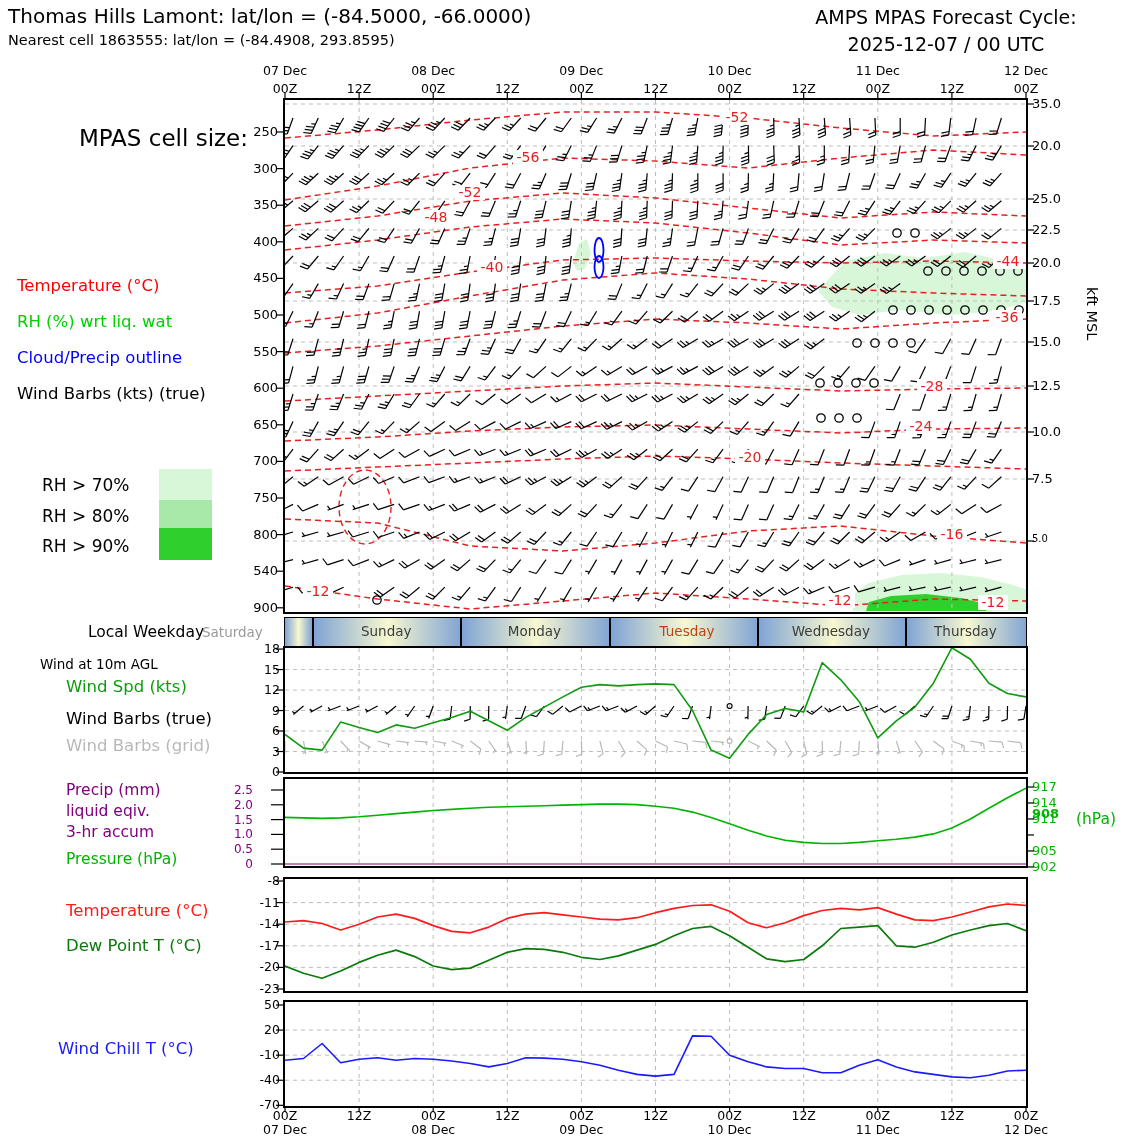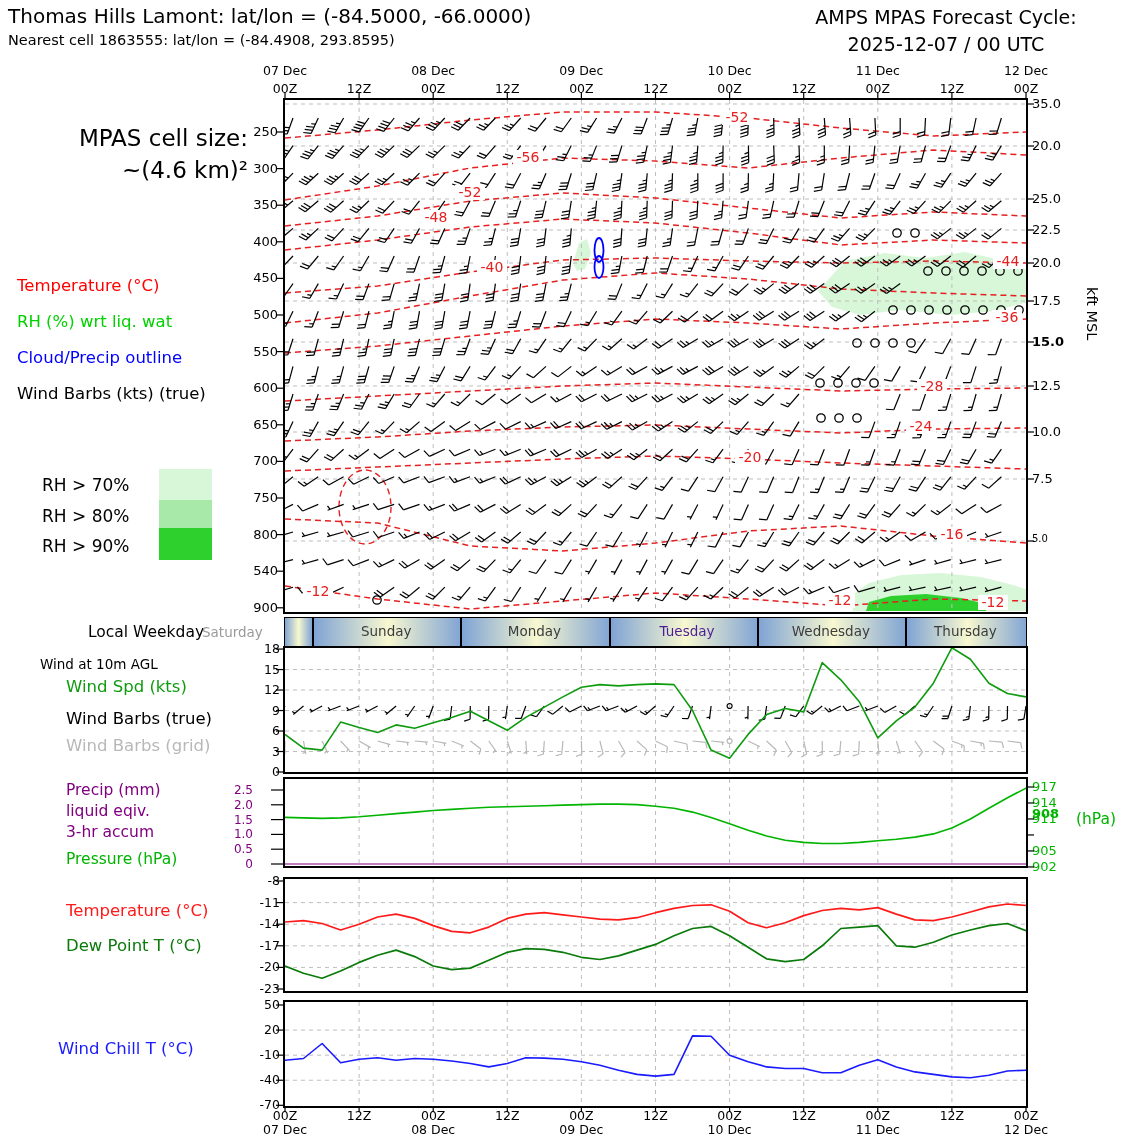--- a/index.html
+++ b/index.html
@@ -47,21 +47,20 @@
   <div id="hdr-left">
     <div id="t1">Thomas Hills Lamont: lat/lon = (-84.5000, -66.0000)</div>
     <div id="t2">Nearest cell 1863555: lat/lon = (-84.4908, 293.8595)</div>
   </div>
   <div id="hdr-right">
     <div>AMPS MPAS Forecast Cycle:</div>
     <div>2025-12-07 / 00 UTC</div>
   </div>
 
   <div id="cell1">MPAS cell size:</div>
-  <div id="cell2">~(4.6 km)²</div>
 
   <div id="lg0" class="lg" style="color: rgb(255, 0, 0);">Temperature (°C)</div>
   <div id="lg1" class="lg" style="color: rgb(0, 210, 0);">RH (%) wrt liq. wat</div>
   <div id="lg2" class="lg" style="color: rgb(0, 0, 255);">Cloud/Precip outline</div>
   <div id="lg3" class="lg" style="color: rgb(0, 0, 0);">Wind Barbs (kts) (true)</div>
 
   <div id="rh0l" class="rhl">RH &gt; 70%</div>
   <div id="rh1l" class="rhl">RH &gt; 80%</div>
   <div id="rh2l" class="rhl">RH &gt; 90%</div>
   <div id="rh0s" class="rhs" style="background: rgb(216, 247, 216);"></div>
@@ -2793,21 +2792,21 @@
         <text x="993" y="607" text-anchor="middle" font-size="14" fill="#e62020">-12</text>
       </svg>
     </div>
   <div id="day-strip">
       <div style="left: 0px; width: 27.17px; position: absolute; top: 0px; height: 100%; background: linear-gradient(90deg, rgb(127, 163, 212), rgb(248, 248, 208) 50%, rgb(127, 163, 212));"></div>
       <div style="left: 27.17px; width: 148.2px; position: absolute; top: 0px; height: 100%; background: linear-gradient(90deg, rgb(127, 163, 212), rgb(248, 248, 208) 50%, rgb(127, 163, 212)); border-left: 2px solid rgb(0, 0, 0);"></div>
       <div style="left: 27.17px; width: 148.2px; position: absolute; top: 5px; font-size: 13.5px; color: rgb(60, 60, 60); text-align: center;">Sunday</div>
       <div style="left: 175.37px; width: 148.2px; position: absolute; top: 0px; height: 100%; background: linear-gradient(90deg, rgb(127, 163, 212), rgb(248, 248, 208) 50%, rgb(127, 163, 212)); border-left: 2px solid rgb(0, 0, 0);"></div>
       <div style="left: 175.37px; width: 148.2px; position: absolute; top: 5px; font-size: 13.5px; color: rgb(60, 60, 60); text-align: center;">Monday</div>
       <div style="left: 323.57px; width: 148.2px; position: absolute; top: 0px; height: 100%; background: linear-gradient(90deg, rgb(127, 163, 212), rgb(248, 248, 208) 50%, rgb(127, 163, 212)); border-left: 2px solid rgb(0, 0, 0);"></div>
-      <div style="left: 323.57px; width: 157px; position: absolute; top: 5px; font-size: 13.5px; color: #4c1d95; text-align: center;">Tuesday</div>
+      <div style="left: 323.57px; width: 157px; position: absolute; top: 5px; font-size: 13.5px; color: #c2410c; text-align: center;">Tuesday</div>
       <div style="left: 471.77px; width: 148.2px; position: absolute; top: 0px; height: 100%; background: linear-gradient(90deg, rgb(127, 163, 212), rgb(248, 248, 208) 50%, rgb(127, 163, 212)); border-left: 2px solid rgb(0, 0, 0);"></div>
       <div style="left: 471.77px; width: 148.2px; position: absolute; top: 5px; font-size: 13.5px; color: rgb(60, 60, 60); text-align: center;">Wednesday</div>
       <div style="left: 619.97px; width: 121.03px; position: absolute; top: 0px; height: 100%; background: linear-gradient(90deg, rgb(127, 163, 212), rgb(248, 248, 208) 50%, rgb(127, 163, 212)); border-left: 2px solid rgb(0, 0, 0);"></div>
       <div style="left: 619.97px; width: 121.03px; position: absolute; top: 5px; font-size: 13.5px; color: rgb(60, 60, 60); text-align: center;">Thursday</div>
     </div>
   <div id="wind-panel" class="panel">
       <svg viewBox="285 648 741 124" width="741" height="124">
         <line x1="359.1" y1="648" x2="359.1" y2="772" stroke="#bdbdbd" stroke-width="1" stroke-dasharray="4 4"></line>
         <line x1="433.2" y1="648" x2="433.2" y2="772" stroke="#bdbdbd" stroke-width="1" stroke-dasharray="4 4"></line>
         <line x1="507.29999999999995" y1="648" x2="507.29999999999995" y2="772" stroke="#bdbdbd" stroke-width="1" stroke-dasharray="4 4"></line>
@@ -3231,21 +3230,21 @@
       <div style="left: 234px; top: 490px; width: 44px; text-align: right; position: absolute; font-size: 13px;">750</div>
       <div style="left: 234px; top: 526.6px; width: 44px; text-align: right; position: absolute; font-size: 13px;">800</div>
       <div style="left: 234px; top: 563.2px; width: 44px; text-align: right; position: absolute; font-size: 13px;">540</div>
       <div style="left: 234px; top: 599.8px; width: 44px; text-align: right; position: absolute; font-size: 13px;">900</div>
       <div style="left: 1032px; top: 96px; position: absolute; font-size: 13px;">35.0</div>
       <div style="left: 1032px; top: 138px; position: absolute; font-size: 13px;">20.0</div>
       <div style="left: 1032px; top: 191px; position: absolute; font-size: 13px;">25.0</div>
       <div style="left: 1032px; top: 222px; position: absolute; font-size: 13px;">22.5</div>
       <div style="left: 1032px; top: 255px; position: absolute; font-size: 13px;">20.0</div>
       <div style="left: 1032px; top: 293px; position: absolute; font-size: 13px;">17.5</div>
-      <div style="left: 1032px; top: 334px; position: absolute; font-size: 13px; font-weight: bold;">15.0</div>
+      <div style="left: 1032px; top: 334px; position: absolute; font-size: 13px;">15.0</div>
       <div style="left: 1032px; top: 378px; position: absolute; font-size: 13px;">12.5</div>
       <div style="left: 1032px; top: 424px; position: absolute; font-size: 13px;">10.0</div>
       <div style="left: 1032px; top: 471px; position: absolute; font-size: 13px;">7.5</div>
       <div style="left: 1032px; top: 533px; position: absolute; font-size: 10px;">5.0</div>
       <div style="left: 240px; top: 641.06px; width: 40px; text-align: right; position: absolute; font-size: 12.5px;">18</div>
       <div style="left: 240px; top: 661.55px; width: 40px; text-align: right; position: absolute; font-size: 12.5px;">15</div>
       <div style="left: 240px; top: 682.04px; width: 40px; text-align: right; position: absolute; font-size: 12.5px;">12</div>
       <div style="left: 240px; top: 702.53px; width: 40px; text-align: right; position: absolute; font-size: 12.5px;">9</div>
       <div style="left: 240px; top: 723.02px; width: 40px; text-align: right; position: absolute; font-size: 12.5px;">6</div>
       <div style="left: 240px; top: 743.51px; width: 40px; text-align: right; position: absolute; font-size: 12.5px;">3</div>

